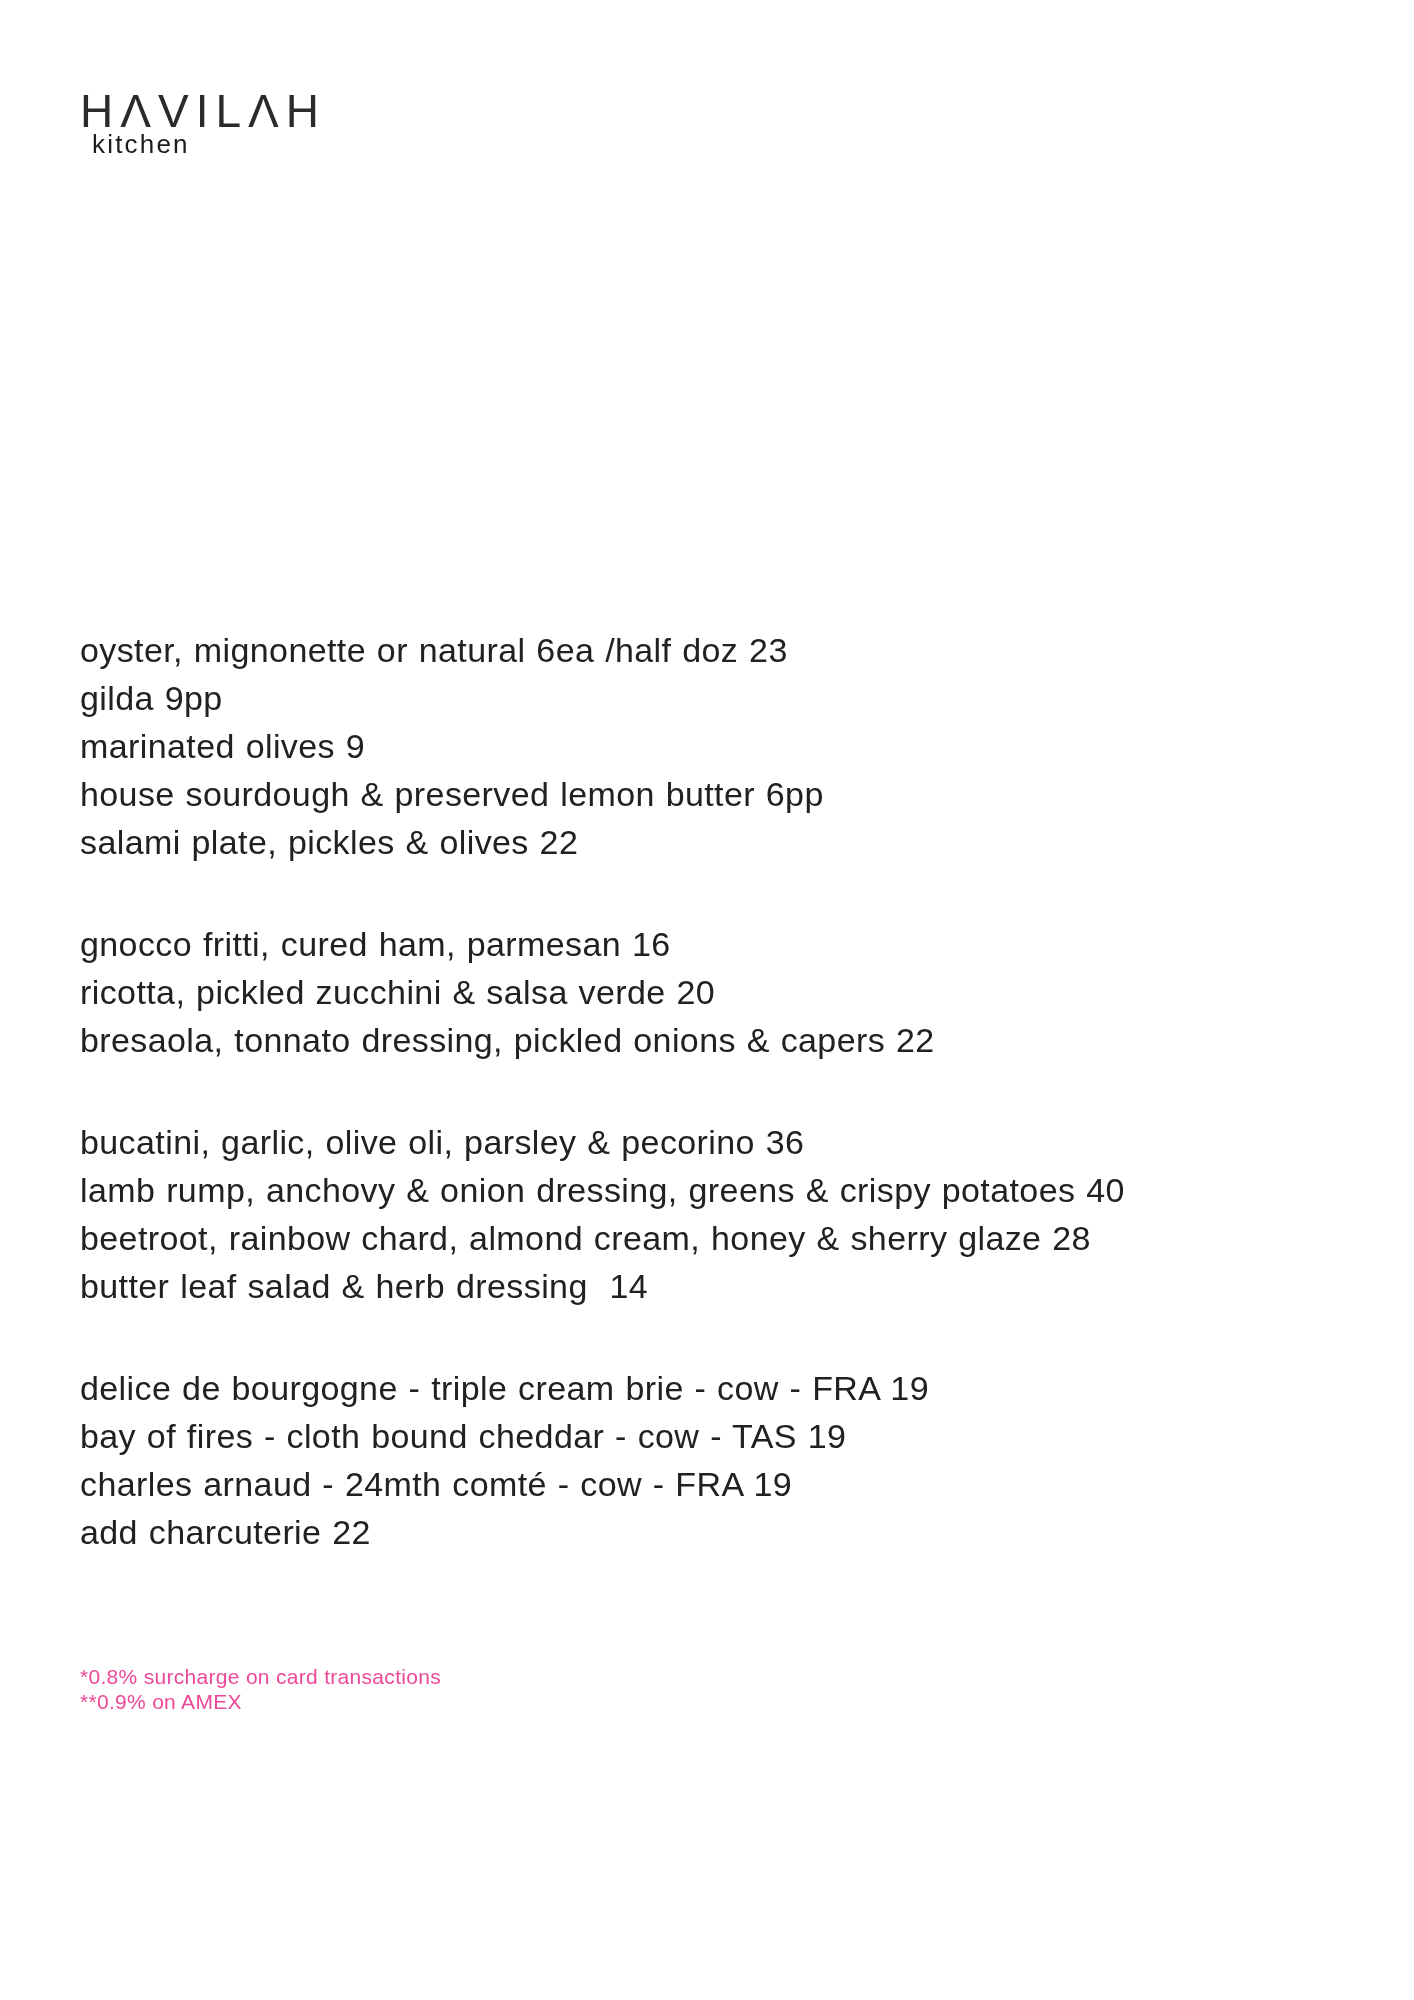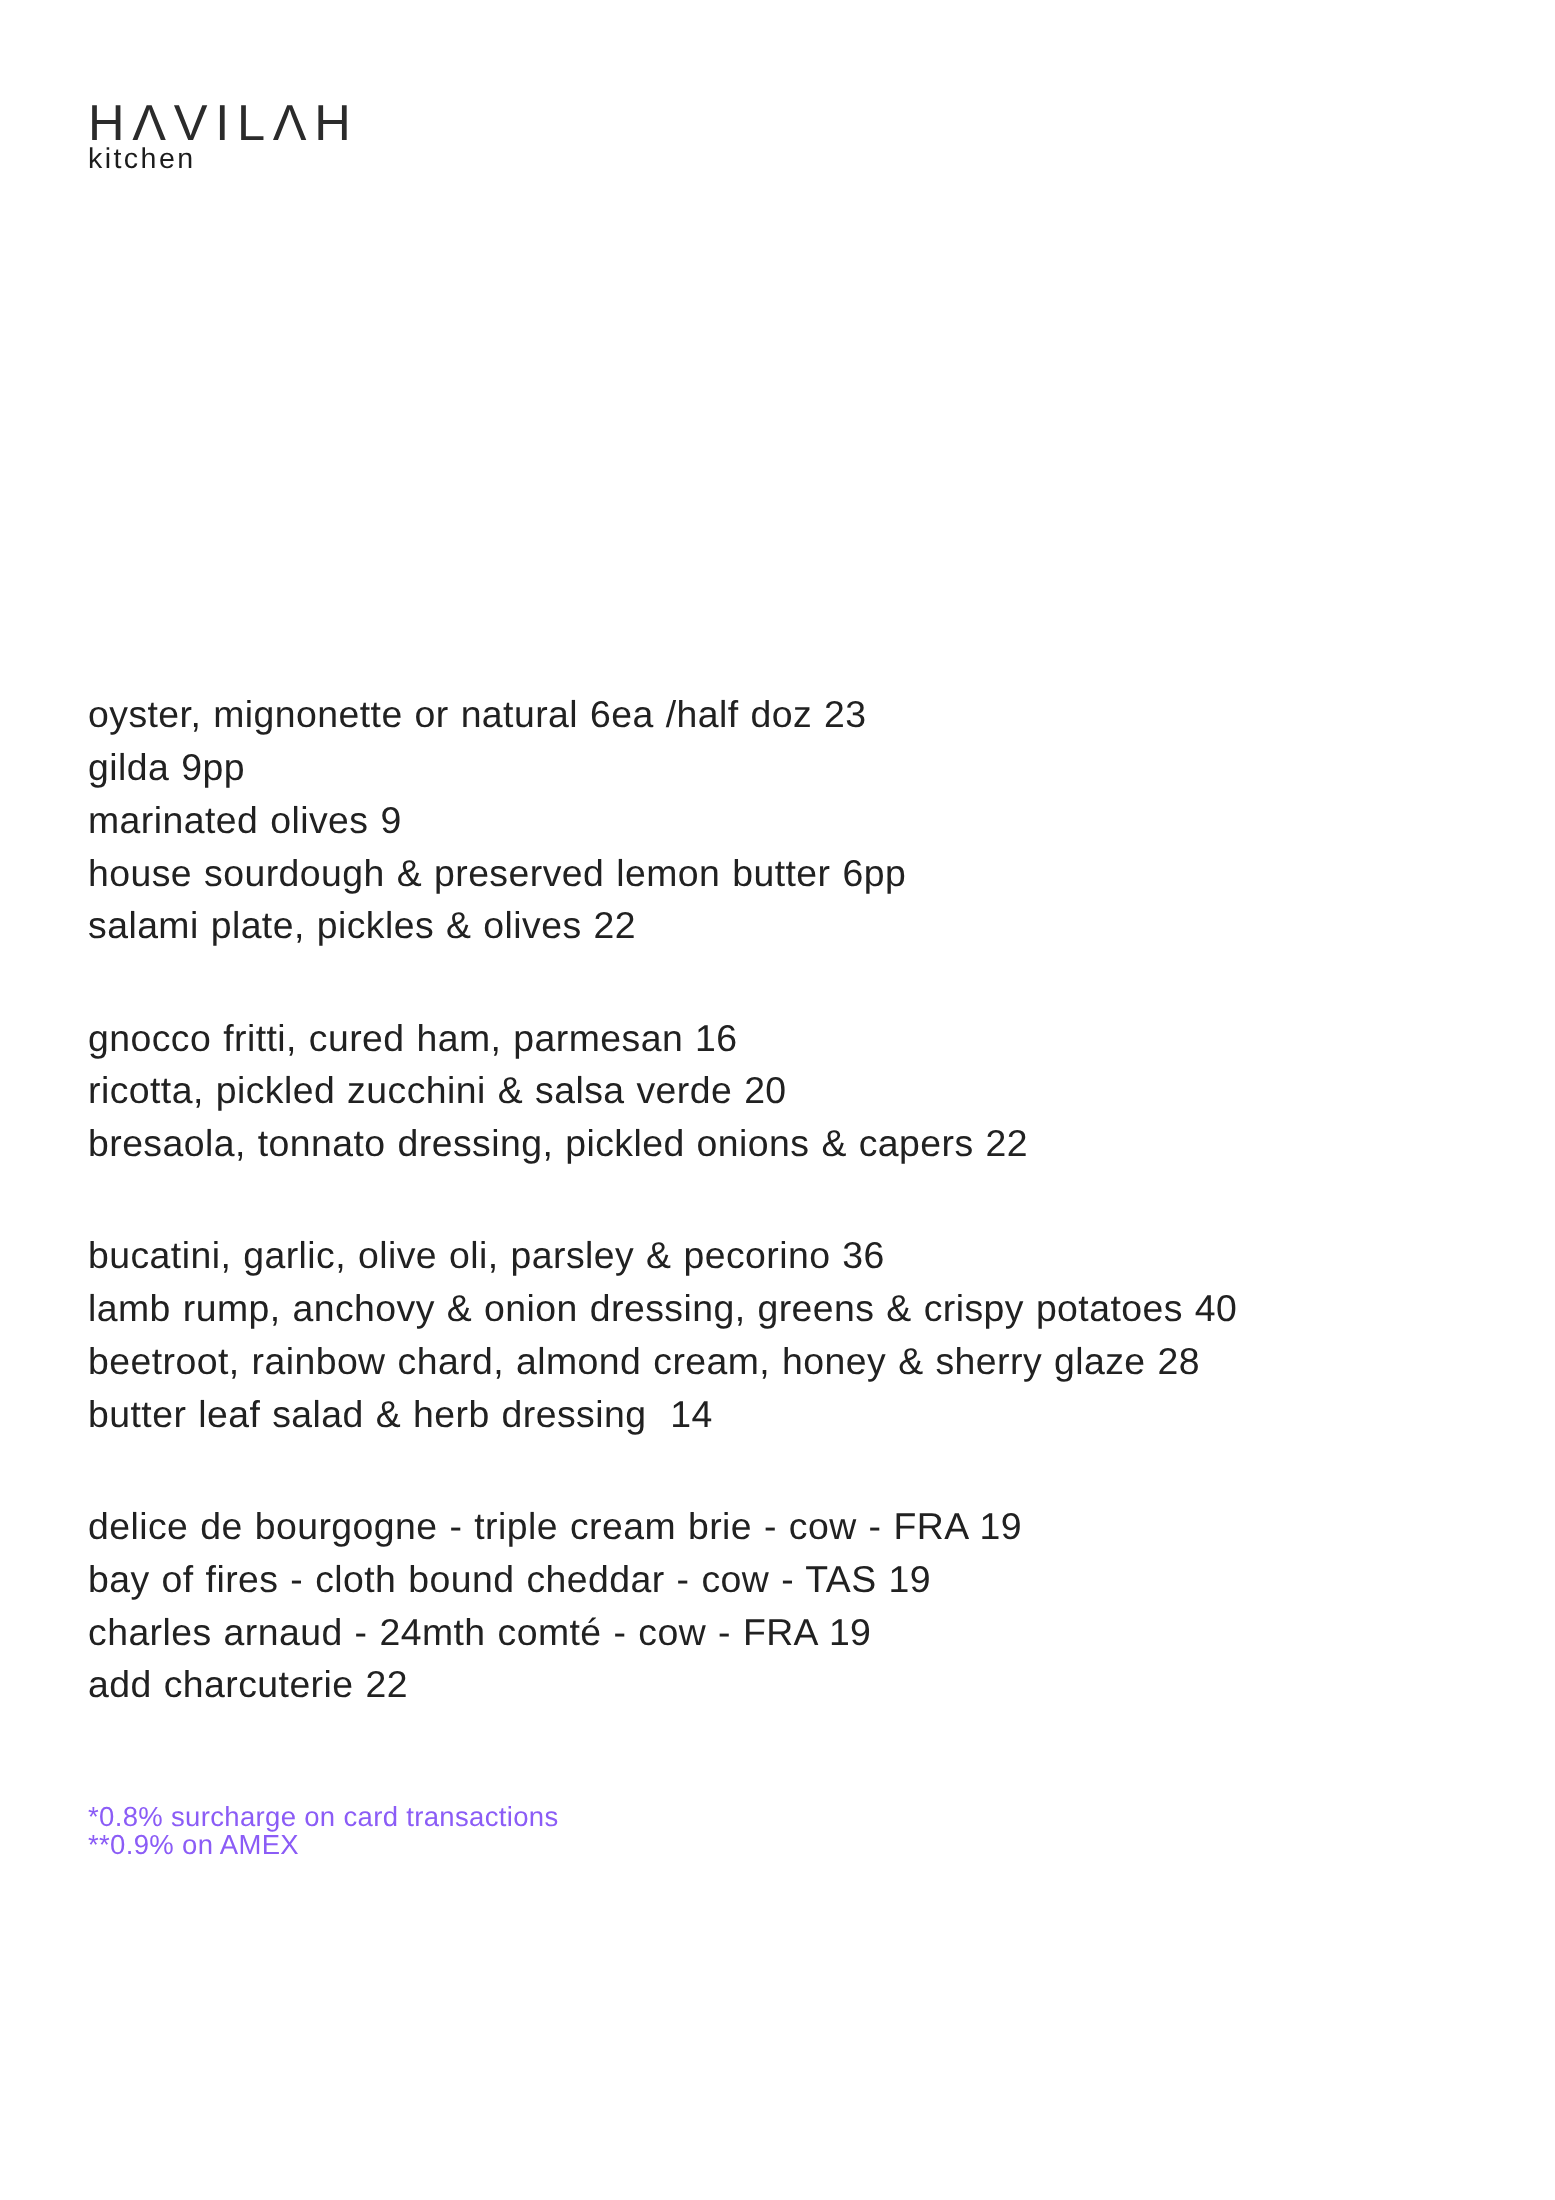--- a/index.html
+++ b/index.html
@@ -25,43 +25,43 @@
     letter-spacing: 7px;
     font-weight: 400;
     color: #2b2b2b;
     white-space: pre;
   }
   .logo-subtitle {
     font-size: 26px;
     line-height: 26px;
     letter-spacing: 2.2px;
     margin-top: -3px;
-    margin-left: 0;
+    margin-left: 12px;
     color: #1c1c1c;
   }
   
   .menu {
     margin-top: 469px;
     font-size: 34px;
     letter-spacing: 0.4px;
     word-spacing: 1px;
     color: #212121;
   }
   .menu-section { margin-bottom: 54px; }
   .menu-section:last-child { margin-bottom: 0; }
   .menu-line {
     line-height: 48px;
     white-space: pre-wrap;
   }
   
   .footer {
-    margin-top: 84px;
-    font-size: 25px;
+    margin-top: 108px;
+    font-size: 21px;
     letter-spacing: 0.3px;
-    color: #8b5cf6;
+    color: #ec4899;
   }
   .footer-line { line-height: 25px; white-space: pre-wrap; }
 </style>
 </head>
 <body>
 
 <div class="page">
 
   <div class="logo">
     <div class="logo-title">HΛVILΛH</div>

